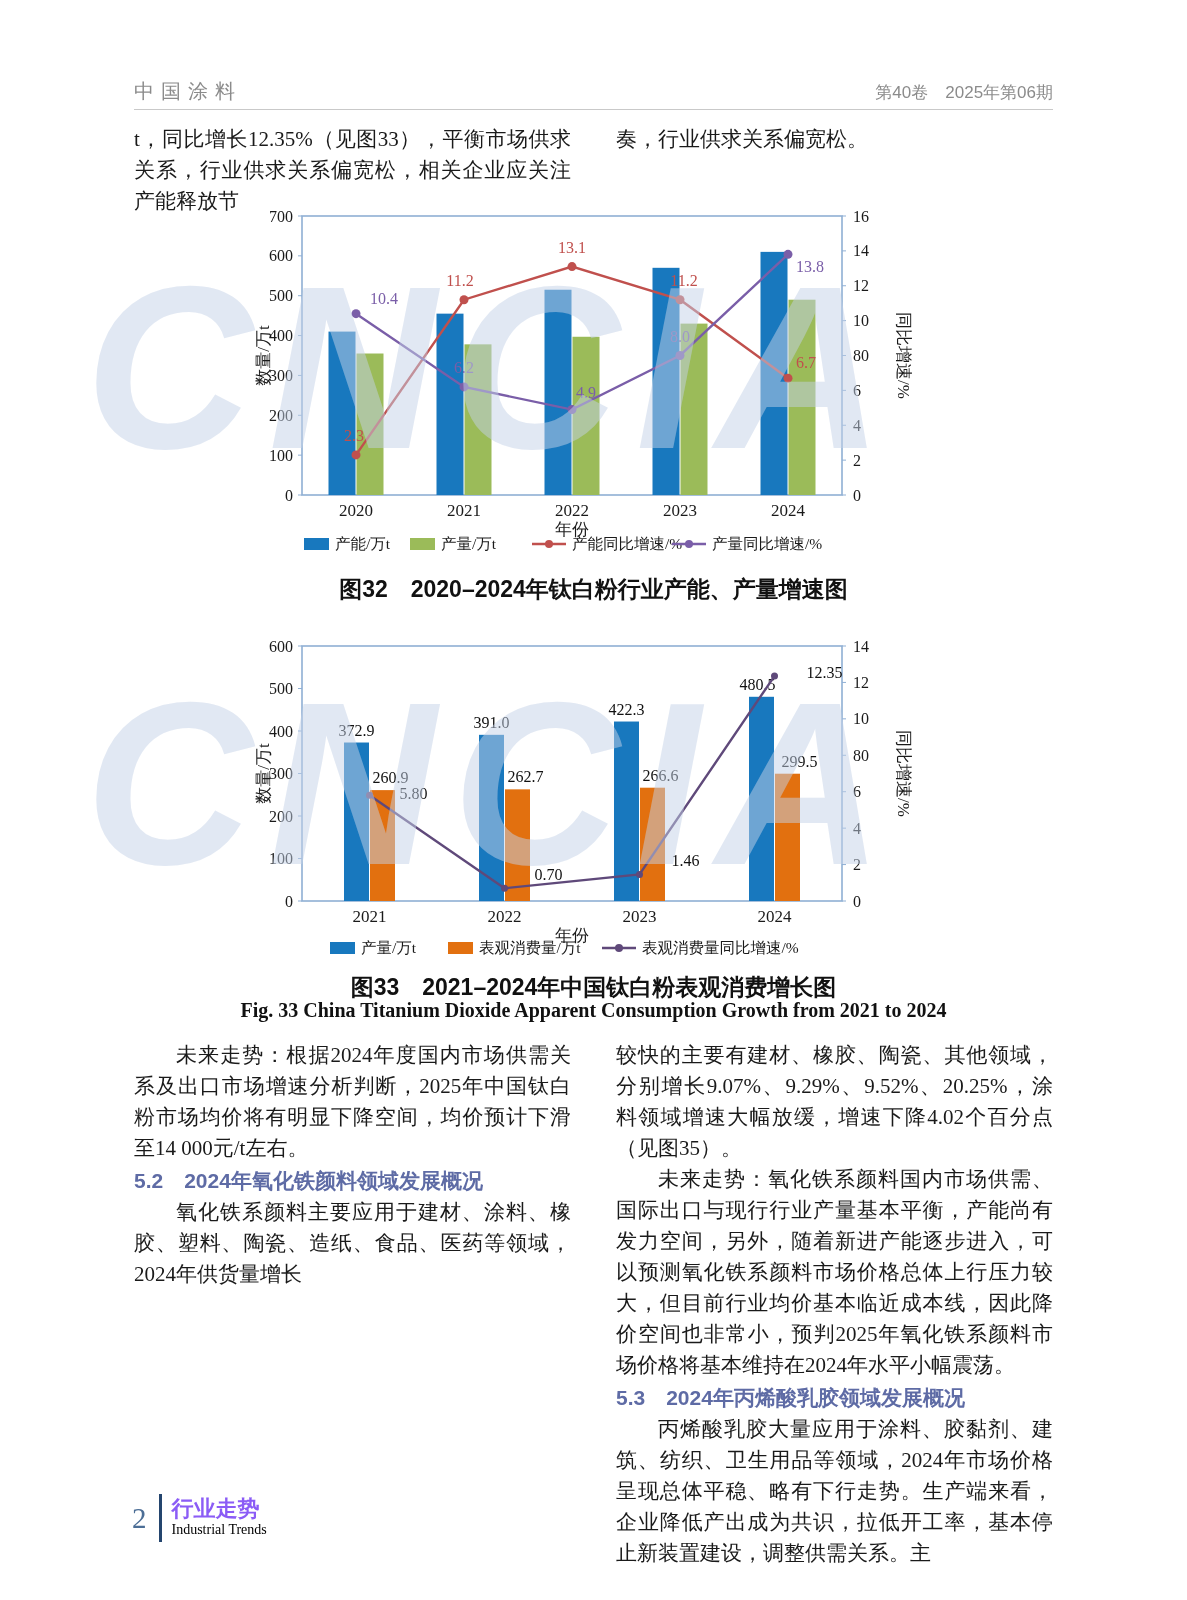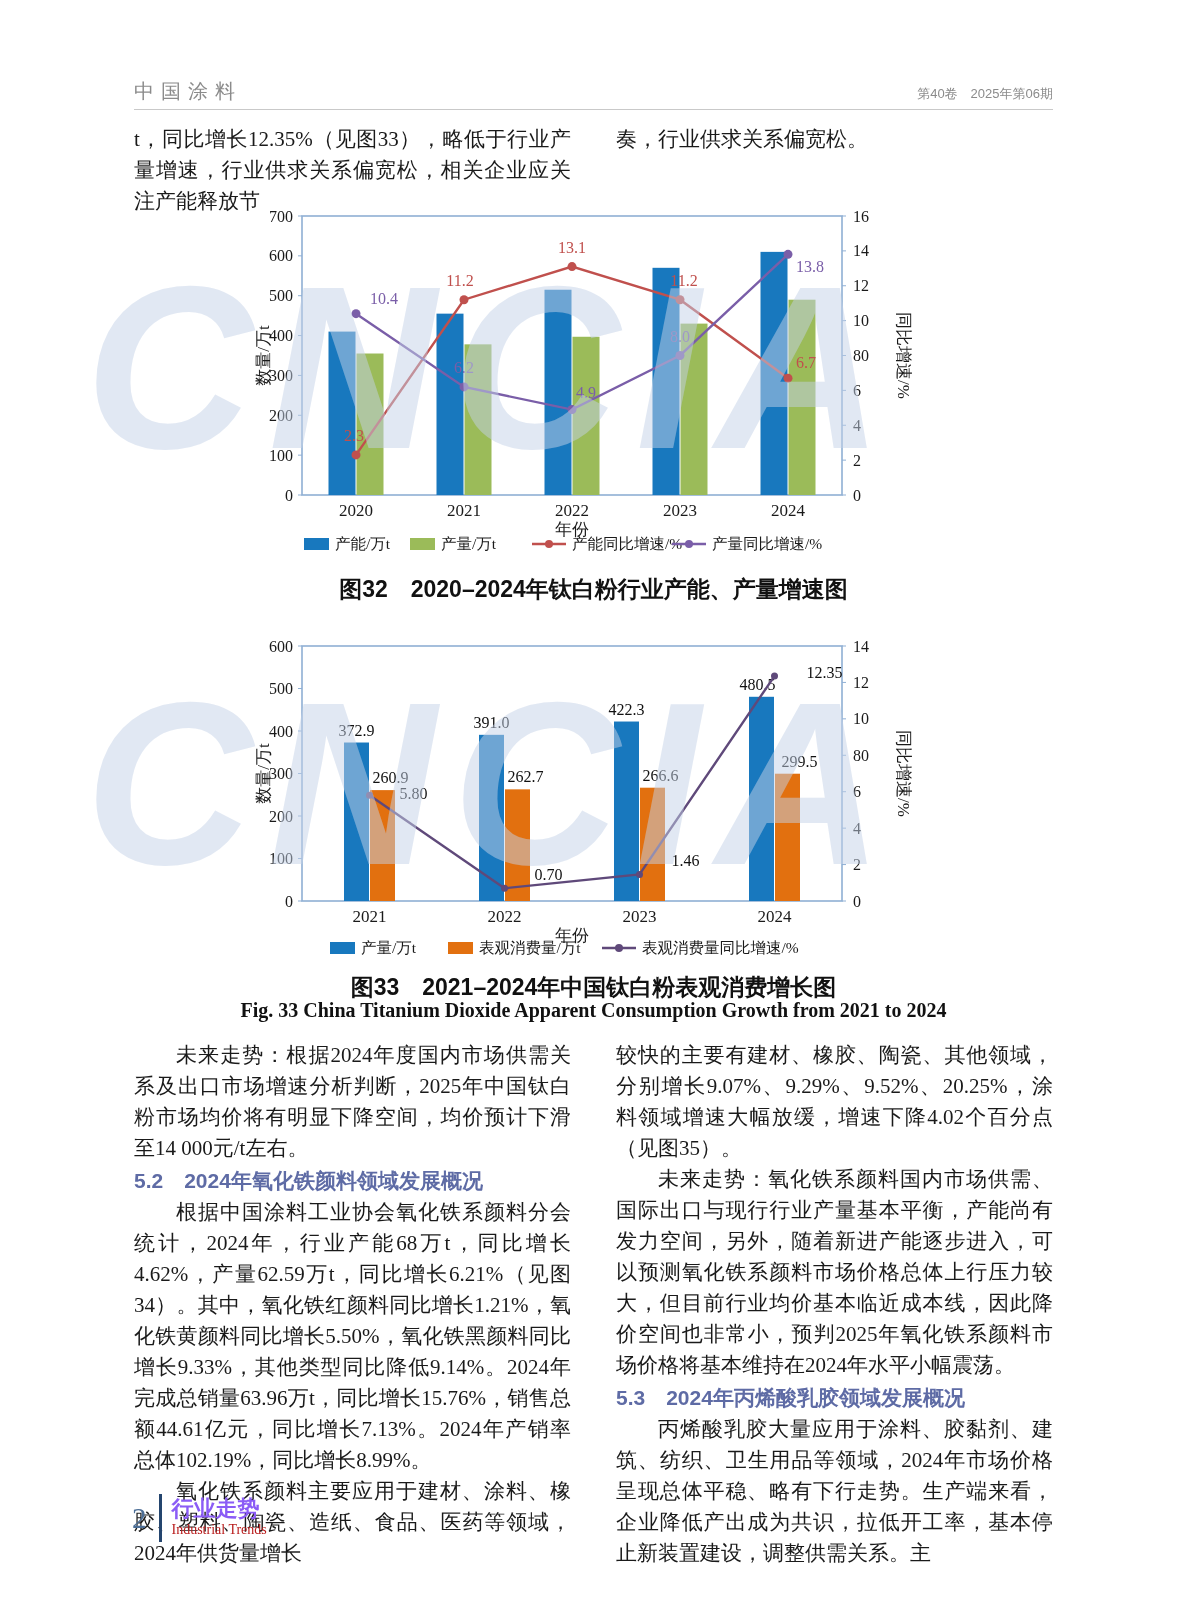--- a/index.html
+++ b/index.html
@@ -2,21 +2,21 @@
 <html><head>
 <meta charset="utf-8">
 <style>
   html,body{margin:0;padding:0;background:#e9e9e9;}
   .page{position:relative;width:1187px;height:1600px;background:#ffffff;margin:0 auto;
         font-family:"Liberation Serif","DejaVu Serif",serif;color:#1a1a1a;overflow:hidden;}
   
   .header{position:absolute;left:134px;right:134px;top:78px;display:flex;justify-content:space-between;
           align-items:baseline;font-family:"Liberation Sans","DejaVu Sans",sans-serif;}
   .journal-title{font-size:20px;color:#8b8b8b;letter-spacing:7px;text-align:center;}
-  .issue-info{font-size:13px;color:#8b8b8b;}
+  .issue-info{font-size:17px;color:#8b8b8b;}
   .header-divider{position:absolute;left:134px;right:134px;top:109px;border-top:1.5px solid #c9c9c9;}
   
   .cols{position:absolute;left:134px;width:919px;display:flex;justify-content:space-between;}
   .col{width:437px;font-size:21px;line-height:31px;text-align:justify;}
   .intro-cols{top:124px;}
   .body-cols{top:1040px;}
   p{margin:0;}
   .indent{text-indent:2em;}
   .sec-heading{font-family:"Liberation Sans","DejaVu Sans",sans-serif;font-weight:bold;
                font-size:21px;color:#5E6BA5;line-height:31px;margin:1px 0;}
@@ -38,36 +38,36 @@
       font-family:"Liberation Sans","DejaVu Sans",sans-serif;font-weight:bold;font-style:italic;
       font-size:232px;letter-spacing:16px;color:rgba(195,209,231,0.5);pointer-events:none;z-index:5;}
   .wm1{top:252px;}
   .wm2{top:668px;}
   
   .footer{position:absolute;left:132px;top:1494px;display:flex;align-items:center;}
   .page-num{font-size:29px;color:#4C6E96;margin-right:12px;font-family:"Liberation Serif",serif;}
   .footer-bar{width:3px;height:48px;background:#24456E;margin-right:10px;}
   .footer-txt .cn{font-family:"Liberation Sans","DejaVu Sans",sans-serif;font-weight:bold;
                   font-size:22px;color:#8b5cf6;line-height:24px;}
-  .footer-txt .en{font-family:"Liberation Serif","DejaVu Serif",serif;font-size:14px;color:#b91c1c;line-height:18px;}
+  .footer-txt .en{font-family:"Liberation Serif","DejaVu Serif",serif;font-size:14px;color:#000000;line-height:18px;}
 </style>
 </head>
 <body>
 
 <div class="page">
 
   <div class="header">
     <span class="journal-title">中国涂料</span>
     <span class="issue-info">第40卷　2025年第06期</span>
   </div>
   <div class="header-divider"></div>
 
   <div class="cols intro-cols">
     <div class="col">
-      <p>t，同比增长12.35%（见图33），略低于行业产量增速，行业供求关系偏宽松，相关企业应关注产能释放节</p>
+      <p>t，同比增长12.35%（见图33），平衡市场供求关系，行业供求关系偏宽松，相关企业应关注产能释放节</p>
     </div>
     <div class="col">
       <p>奏，行业供求关系偏宽松。</p>
     </div>
   </div>
 
   <div class="chart-wrap chart1">
       <svg width="660" height="358" viewBox="0 0 660 358" style="font-family: &quot;Liberation Serif&quot;, &quot;DejaVu Serif&quot;, serif;">
         <rect x="50" y="14" width="540" height="279" fill="none" stroke="#8FAFD4" stroke-width="1.6"></rect>
         <line x1="46" y1="293" x2="50" y2="293" stroke="#8FAFD4"></line>
@@ -234,21 +234,20 @@
       </svg>
     </div>
   <div class="wm wm2">CNCIA</div>
   <div class="cap cap-cn cap33cn">图33　2021–2024年中国钛白粉表观消费增长图</div>
   <div class="cap cap-en cap33en">Fig. 33  China Titanium Dioxide Apparent Consumption Growth from 2021 to 2024</div>
 
   <div class="cols body-cols">
     <div class="col">
       <p class="indent">未来走势：根据2024年度国内市场供需关系及出口市场增速分析判断，2025年中国钛白粉市场均价将有明显下降空间，均价预计下滑至14 000元/t左右。</p>
       <p class="sec-heading">5.2　2024年氧化铁颜料领域发展概况</p>
-      <p class="indent">根据中国涂料工业协会氧化铁系颜料分会统计，2024年，行业产能68万t，同比增长4.62%，产量62.59万t，同比增长6.21%（见图34）。其中，氧化铁红颜料同比增长1.21%，氧化铁黄颜料同比增长5.50%，氧化铁黑颜料同比增长9.33%，其他类型同比降低9.14%。2024年完成总销量63.96万t，同比增长15.76%，销售总额44.61亿元，同比增长7.13%。2024年产销率总体102.19%，同比增长8.99%。</p>
       <p class="indent">氧化铁系颜料主要应用于建材、涂料、橡胶、塑料、陶瓷、造纸、食品、医药等领域，2024年供货量增长</p>
     </div>
     <div class="col">
       <p>较快的主要有建材、橡胶、陶瓷、其他领域，分别增长9.07%、9.29%、9.52%、20.25%，涂料领域增速大幅放缓，增速下降4.02个百分点（见图35）。</p>
       <p class="indent">未来走势：氧化铁系颜料国内市场供需、国际出口与现行行业产量基本平衡，产能尚有发力空间，另外，随着新进产能逐步进入，可以预测氧化铁系颜料市场价格总体上行压力较大，但目前行业均价基本临近成本线，因此降价空间也非常小，预判2025年氧化铁系颜料市场价格将基本维持在2024年水平小幅震荡。</p>
       <p class="sec-heading">5.3　2024年丙烯酸乳胶领域发展概况</p>
       <p class="indent">丙烯酸乳胶大量应用于涂料、胶黏剂、建筑、纺织、卫生用品等领域，2024年市场价格呈现总体平稳、略有下行走势。生产端来看，企业降低产出成为共识，拉低开工率，基本停止新装置建设，调整供需关系。主</p>
     </div>
   </div>
 

